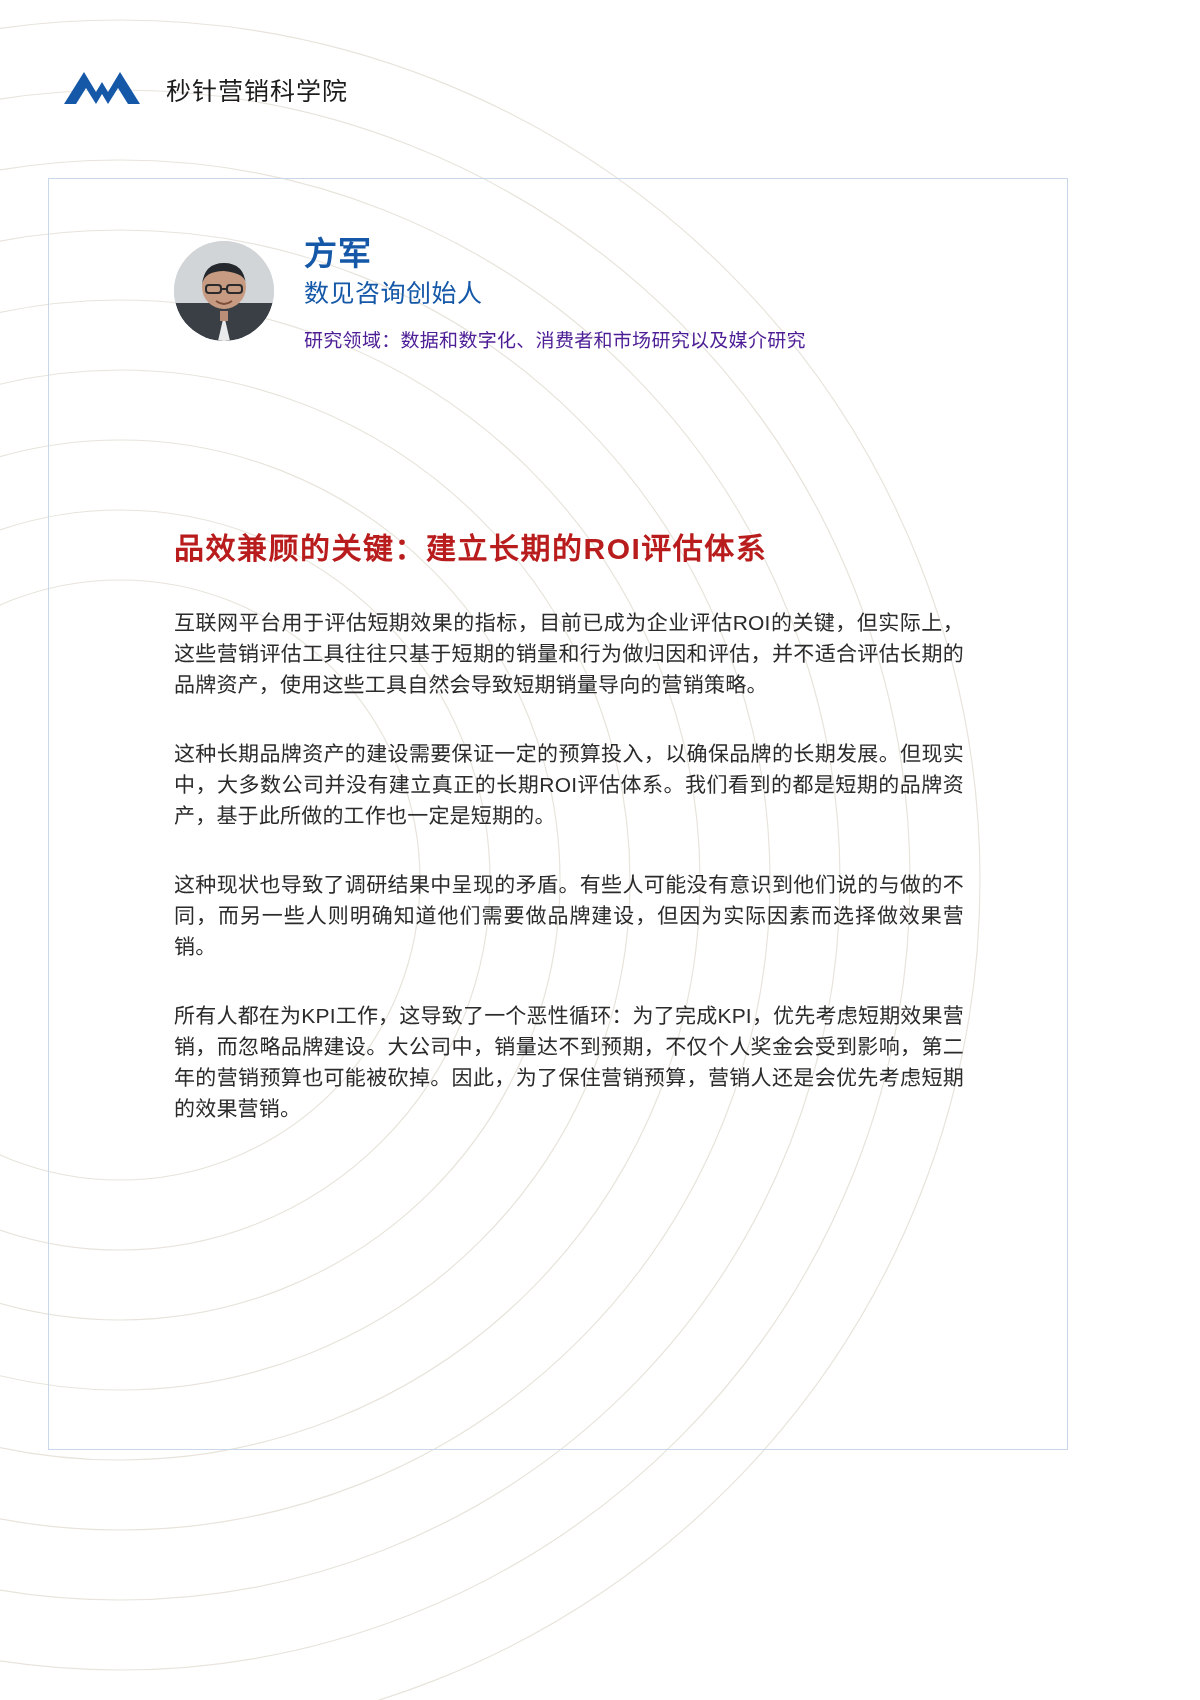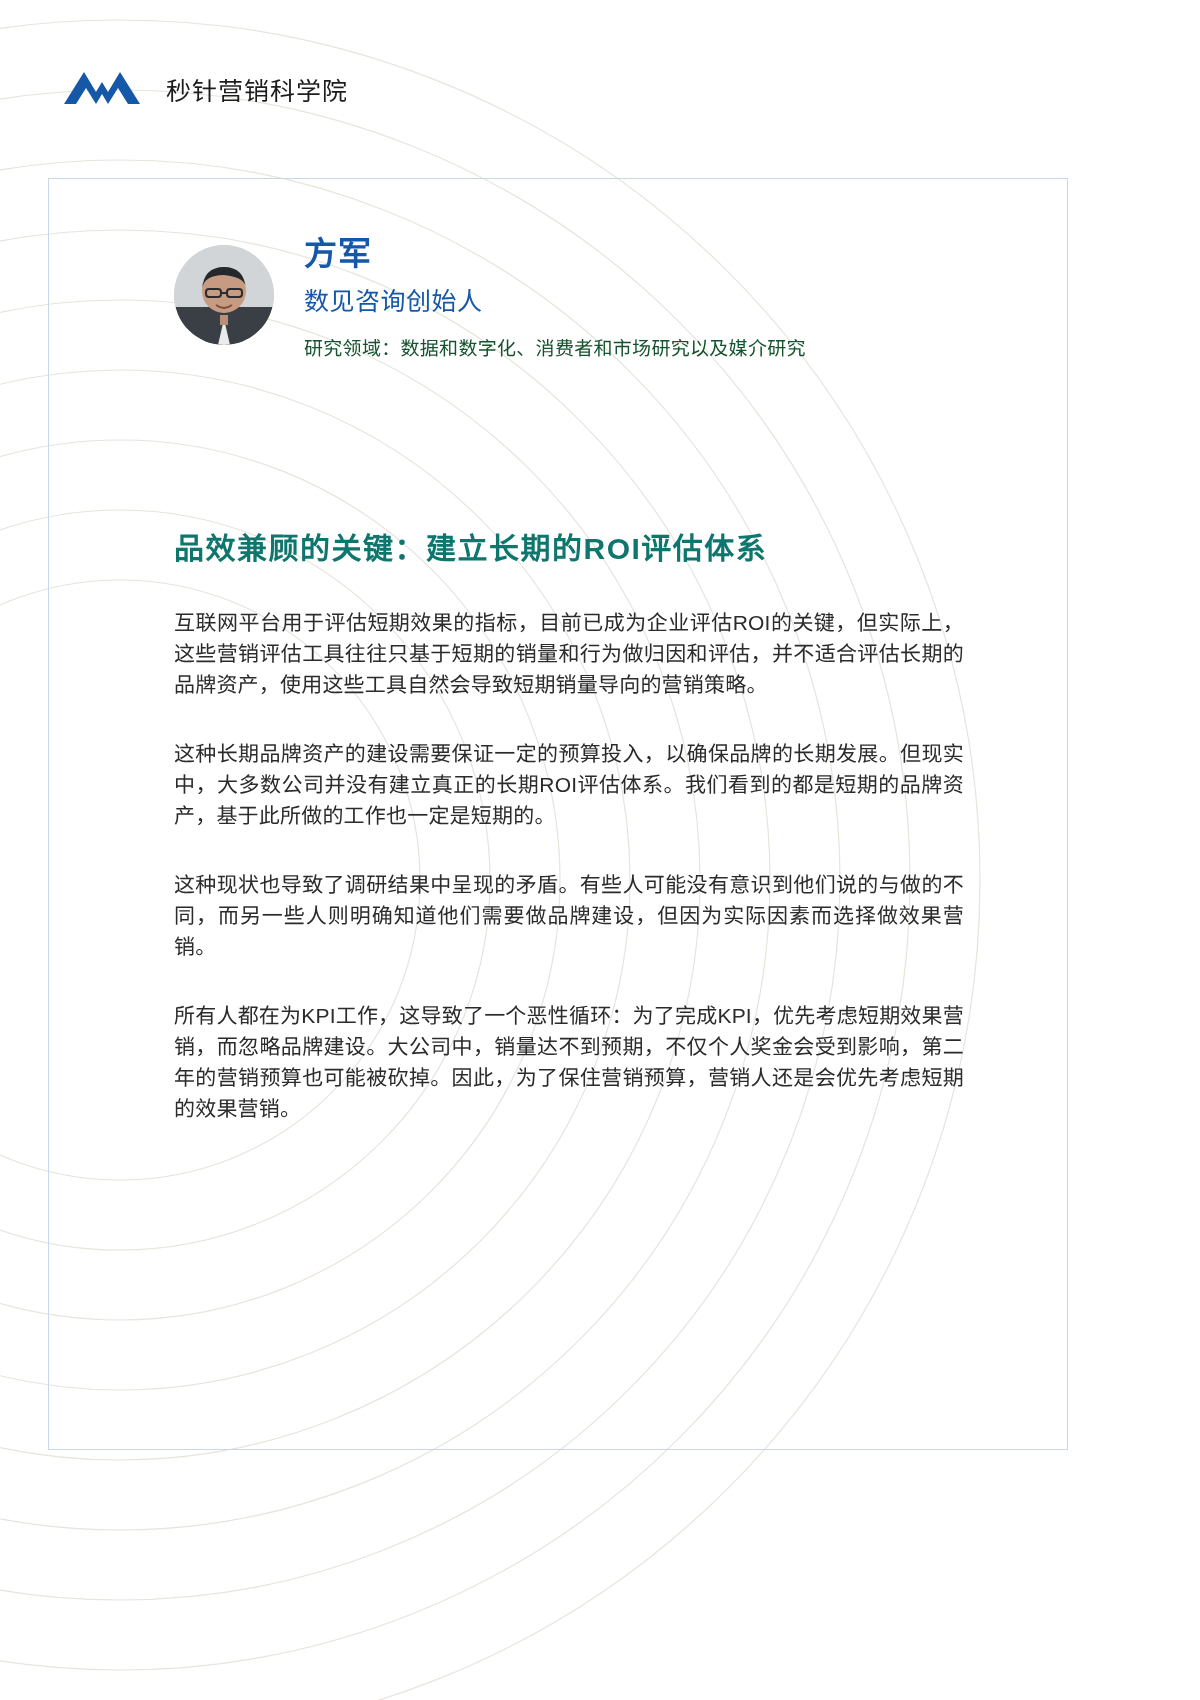--- a/index.html
+++ b/index.html
@@ -89,39 +89,38 @@
   .speaker-name {
     font-size: 33px;
     font-weight: bold;
     color: #1558a8;
     line-height: 1.15;
     letter-spacing: 1px;
   }
   .speaker-title {
     font-size: 25px;
     color: #1558a8;
-    margin-top: 8px;
     letter-spacing: 0.5px;
   }
   .speaker-fields {
     font-size: 19px;
-    color: #14532d;
+    color: #4c1d95;
     margin-top: 16px;
     letter-spacing: 0.3px;
   }
 
   
   .article-title {
     position: absolute;
     left: 125px;
     top: 325px;
     width: 800px;
     font-size: 30px;
     font-weight: bold;
-    color: #0f766e;
+    color: #b91c1c;
     letter-spacing: 1.5px;
   }
 
   .article-body {
     position: absolute;
     left: 125px;
     top: 428px;
     width: 790px;
   }
   .para {

